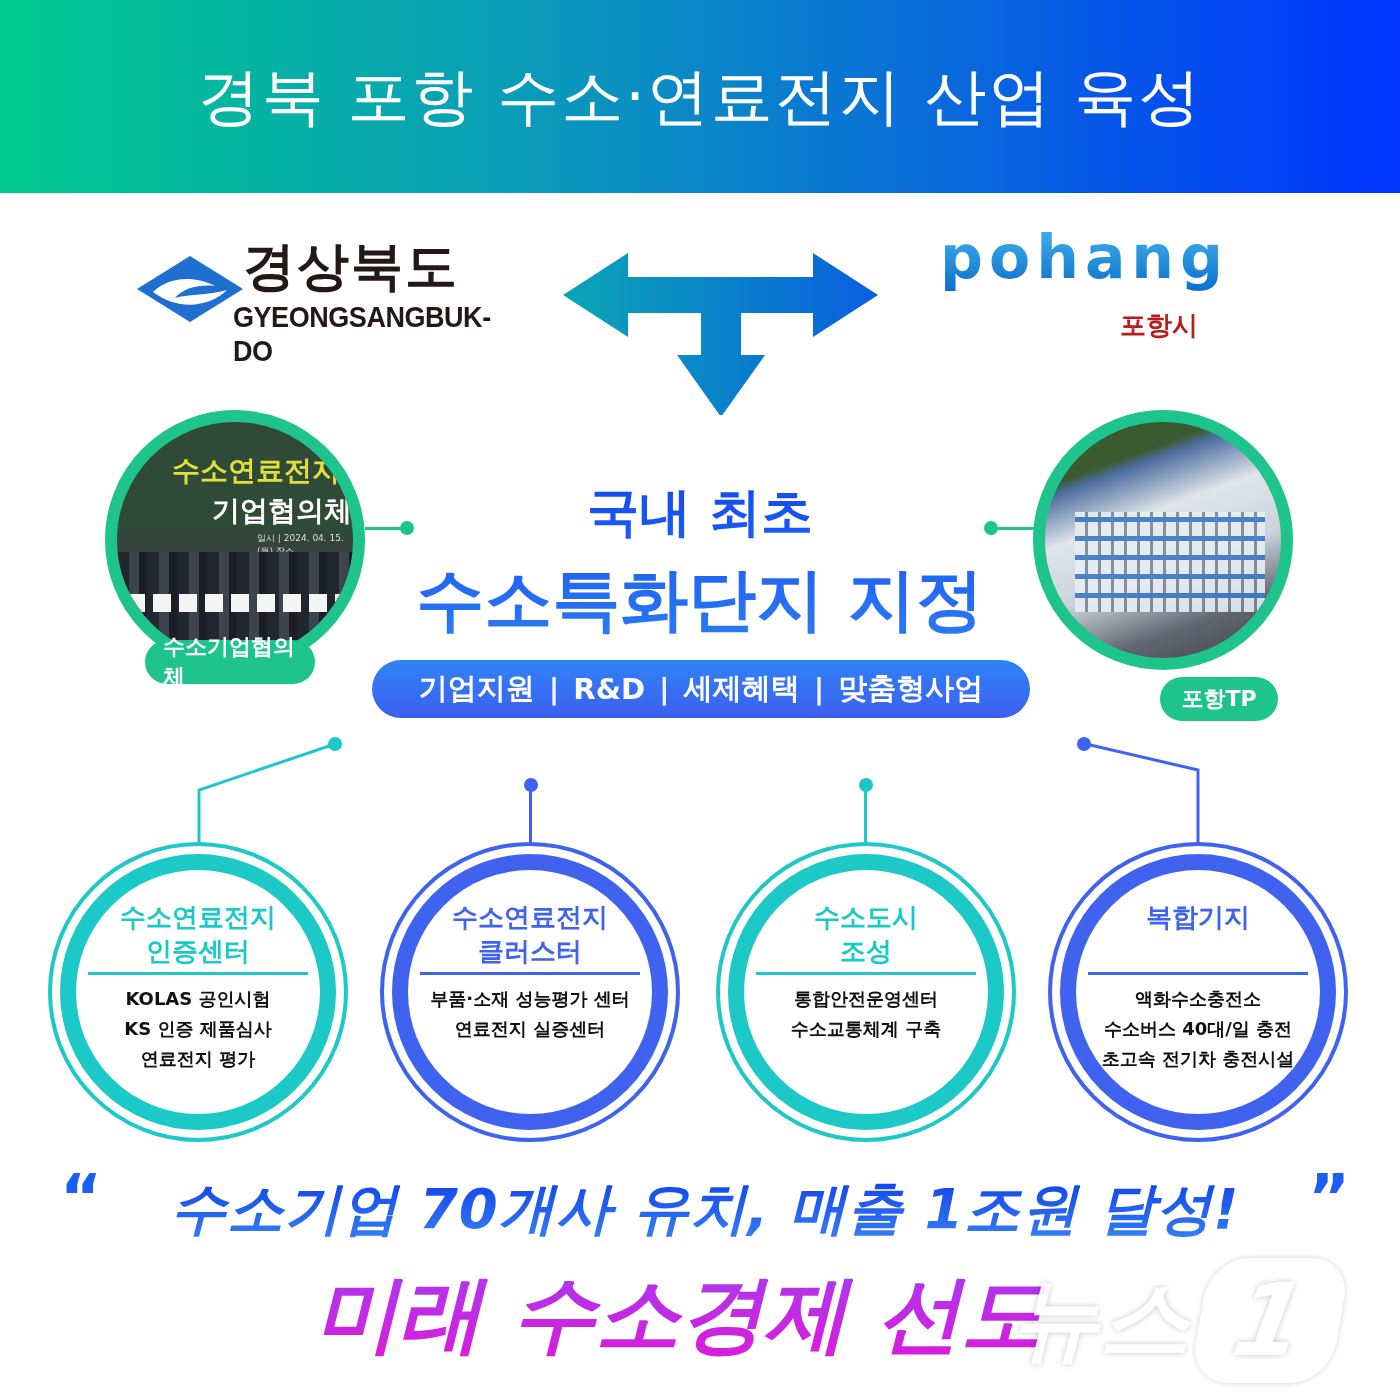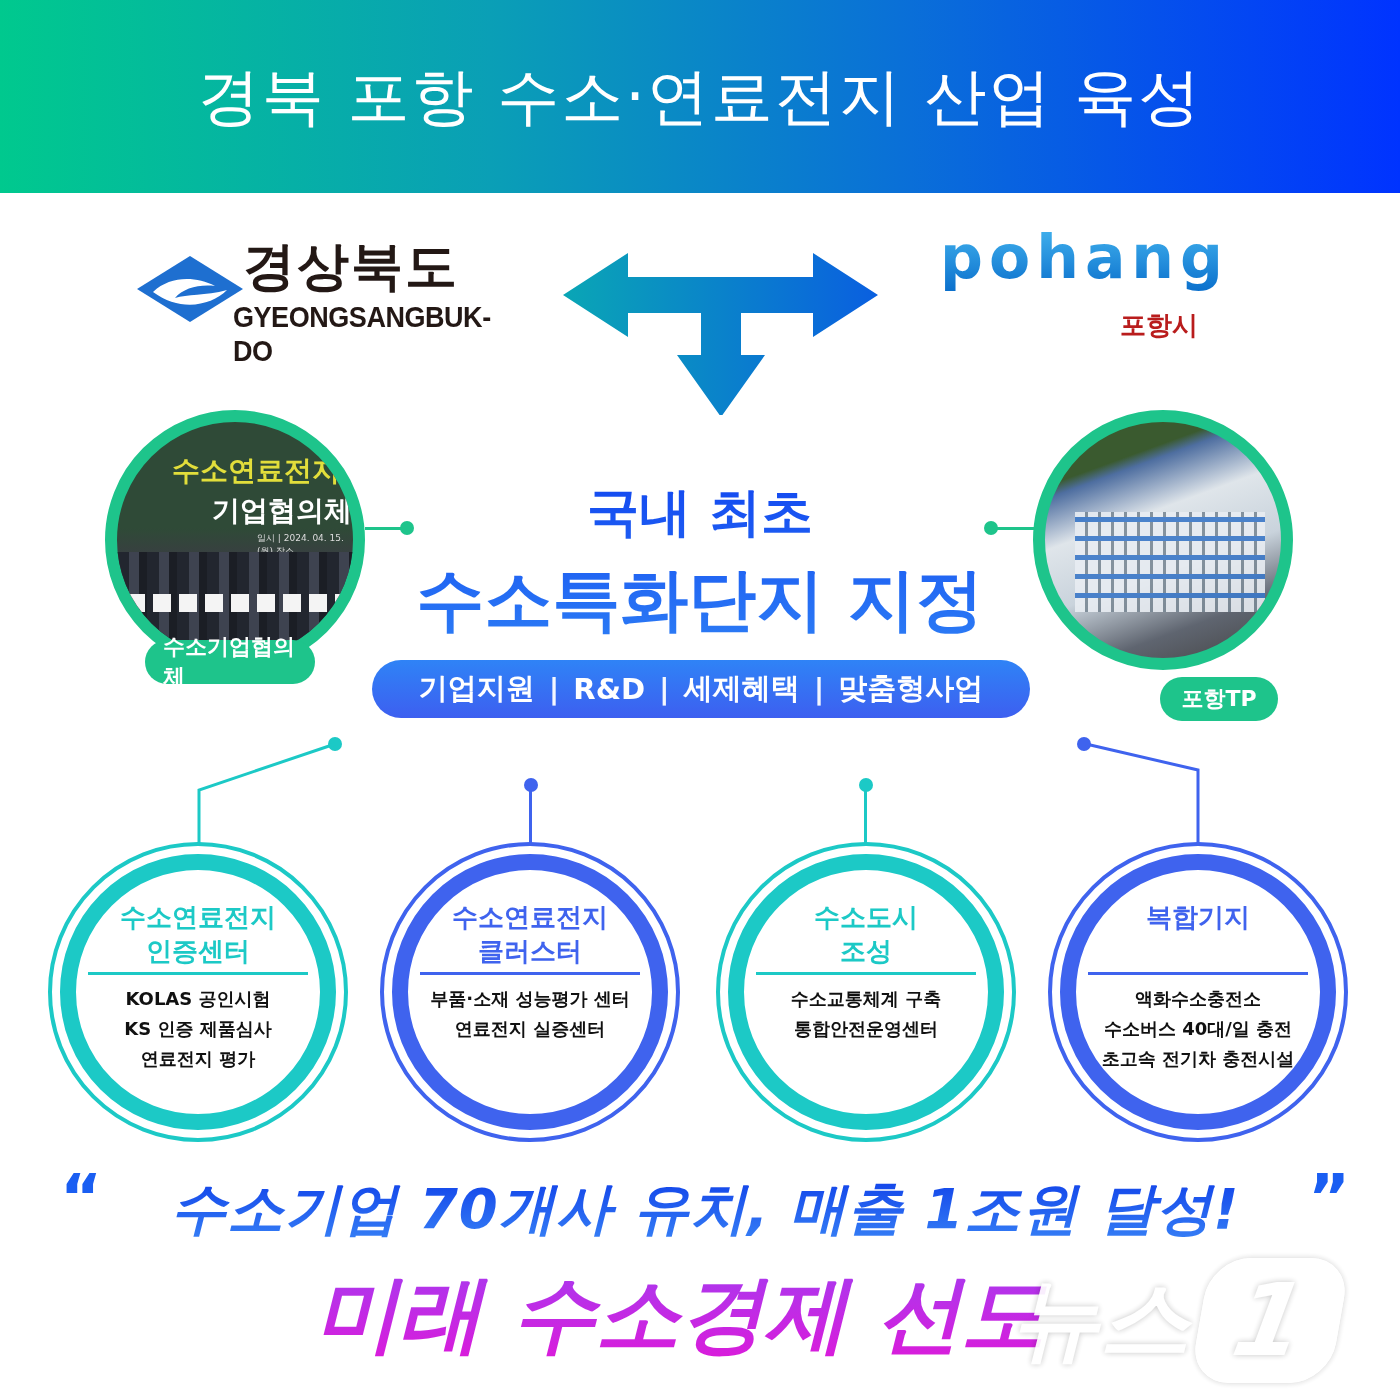--- a/index.html
+++ b/index.html
@@ -190,22 +190,22 @@
 
 <div class="feature" style="left:716px;--c:#1cc9c6;--t:#1cc9c6;">
   <div class="outer"></div>
   <div class="inner"></div>
   <div class="title">
     <div>수소도시</div>
     <div>조성</div>
   </div>
   <div class="rule"></div>
   <div class="items">
+    <div>통합안전운영센터</div>
     <div>수소교통체계 구축</div>
-    <div>통합안전운영센터</div>
   </div>
 </div>
 
 <div class="feature" style="left:1048px;--c:#3f63ee;--t:#3f63ee;">
   <div class="outer"></div>
   <div class="inner"></div>
   <div class="title">
     <div>복합기지</div>
   </div>
   <div class="rule"></div>

